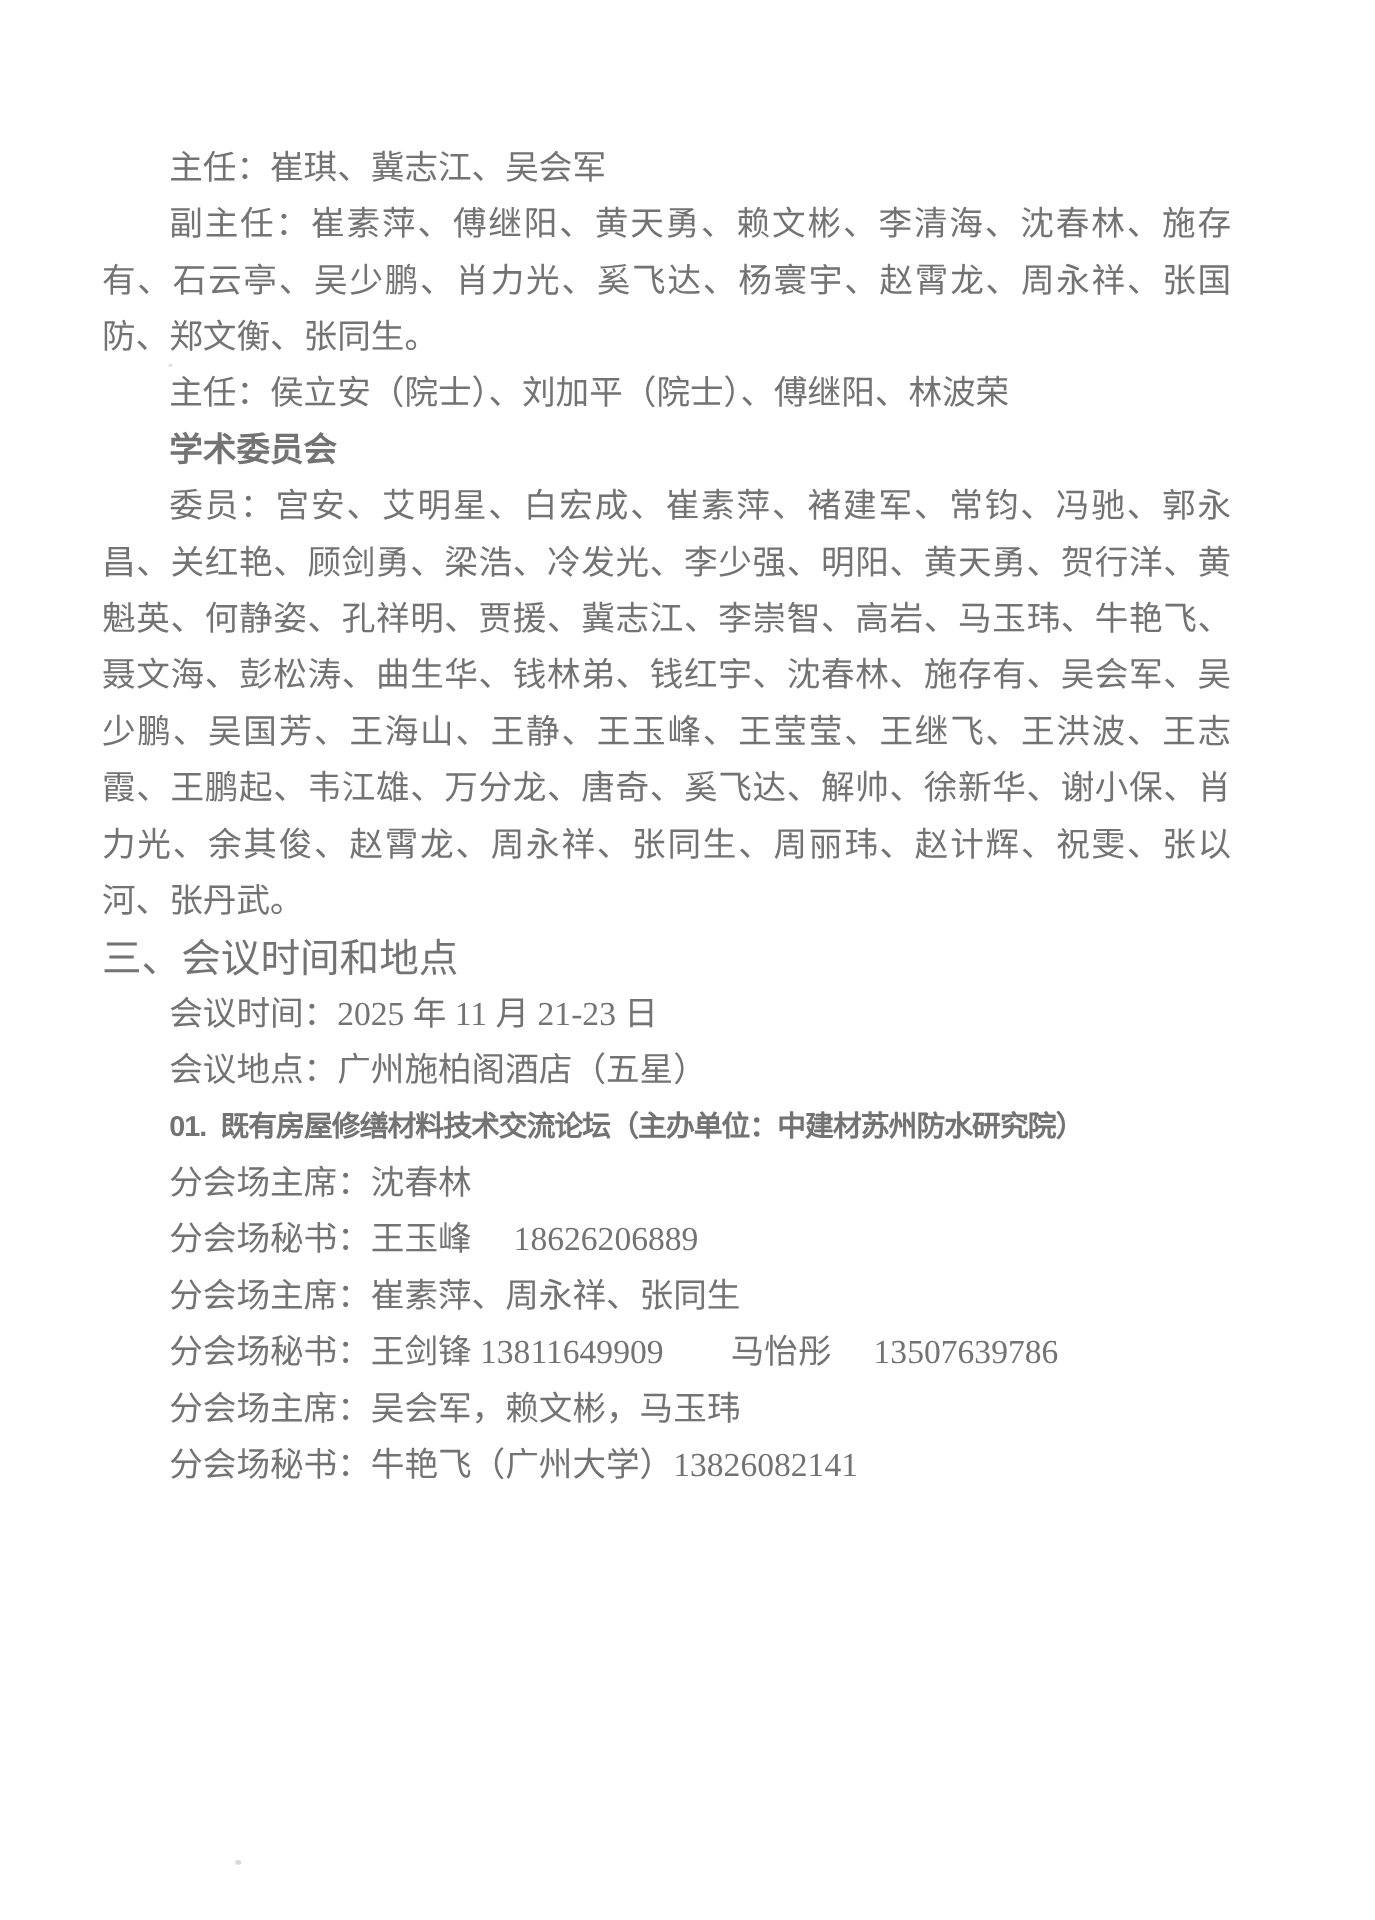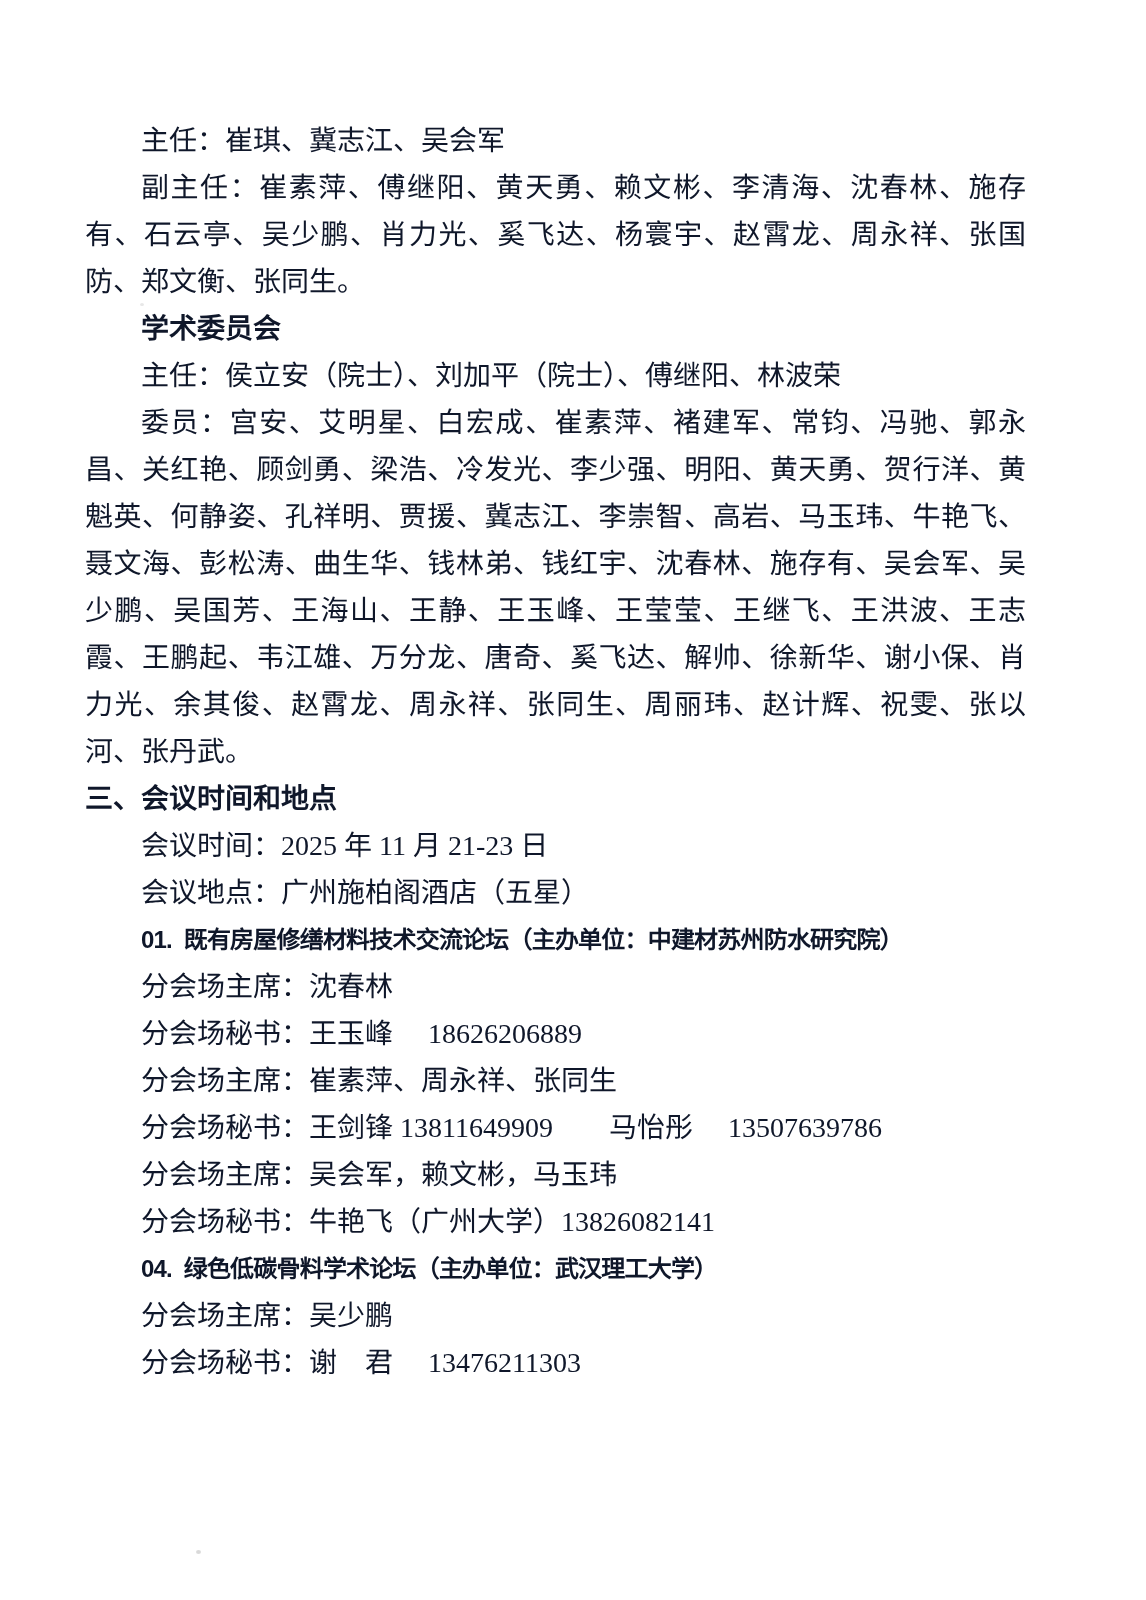--- a/index.html
+++ b/index.html
@@ -8,37 +8,37 @@
     background: #ffffff;
   }
   .page {
     position: relative;
     width: 1146px;
     height: 1600px;
     background: #ffffff;
     box-sizing: border-box;
     padding: 117px 120px 0 85px;
     overflow: hidden;
-    color: #0f172a;
+    color: #737373;
     font-family: "Liberation Serif", serif;
   }
   .line {
     margin: 0;
     font-size: 28px;
     line-height: 47px;
     white-space: pre-wrap;
   }
   .ind  { text-indent: 56px; }
   .just { text-align: justify; }
   .subhead { font-weight: 700; }
   .sec-heading {
     margin: 0;
     font-family: "Liberation Sans", sans-serif;
-    font-weight: 700;
-    font-size: 28px;
+    font-weight: 400;
+    font-size: 33px;
     line-height: 47px;
     white-space: pre-wrap;
   }
   .forum-title {
     margin: 0;
     font-family: "Liberation Sans", sans-serif;
     font-weight: 700;
     font-size: 24px;
     line-height: 47px;
     text-indent: 56px;
@@ -57,23 +57,23 @@
 </style>
 </head>
 <body>
 
 <div class="page">
 
   <p class="line ind">主任：崔琪、冀志江、吴会军</p>
 
   <p class="line ind just">副主任：崔素萍、傅继阳、黄天勇、赖文彬、李清海、沈春林、施存有、石云亭、吴少鹏、肖力光、奚飞达、杨寰宇、赵霄龙、周永祥、张国防、郑文衡、张同生。</p>
 
+  <p class="line ind">主任：侯立安（院士）、刘加平（院士）、傅继阳、林波荣</p>
+
   <p class="line ind subhead">学术委员会</p>
-
-  <p class="line ind">主任：侯立安（院士）、刘加平（院士）、傅继阳、林波荣</p>
 
   <p class="line ind just">委员：宫安、艾明星、白宏成、崔素萍、褚建军、常钧、冯驰、郭永昌、关红艳、顾剑勇、梁浩、冷发光、李少强、明阳、黄天勇、贺行洋、黄魁英、何静姿、孔祥明、贾援、冀志江、李崇智、高岩、马玉玮、牛艳飞、聂文海、彭松涛、曲生华、钱林弟、钱红宇、沈春林、施存有、吴会军、吴少鹏、吴国芳、王海山、王静、王玉峰、王莹莹、王继飞、王洪波、王志霞、王鹏起、韦江雄、万分龙、唐奇、奚飞达、解帅、徐新华、谢小保、肖力光、余其俊、赵霄龙、周永祥、张同生、周丽玮、赵计辉、祝雯、张以河、张丹武。</p>
 
   <p class="sec-heading">三、会议时间和地点</p>
 
   <p class="line ind">会议时间：2025 年 11 月 21-23 日</p>
 
   <p class="line ind">会议地点：广州施柏阁酒店（五星）</p>
 
 
@@ -86,22 +86,17 @@
   <div>
     <p class="line ind">分会场主席：崔素萍、周永祥、张同生</p>
     <p class="line ind">分会场秘书：王剑锋 13811649909　　马怡彤　 13507639786</p>
   </div>
 
   <div>
     <p class="line ind">分会场主席：吴会军，赖文彬，马玉玮</p>
     <p class="line ind">分会场秘书：牛艳飞（广州大学）13826082141</p>
   </div>
 
-  <div>
-    <p class="forum-title">04.  绿色低碳骨料学术论坛（主办单位：武汉理工大学）</p>
-    <p class="line ind">分会场主席：吴少鹏</p>
-    <p class="line ind">分会场秘书：谢　君　 13476211303</p>
-  </div>
 
   <div class="speck s1"></div>
   <div class="speck s2"></div>
 
 </div>
 
 </body></html>

